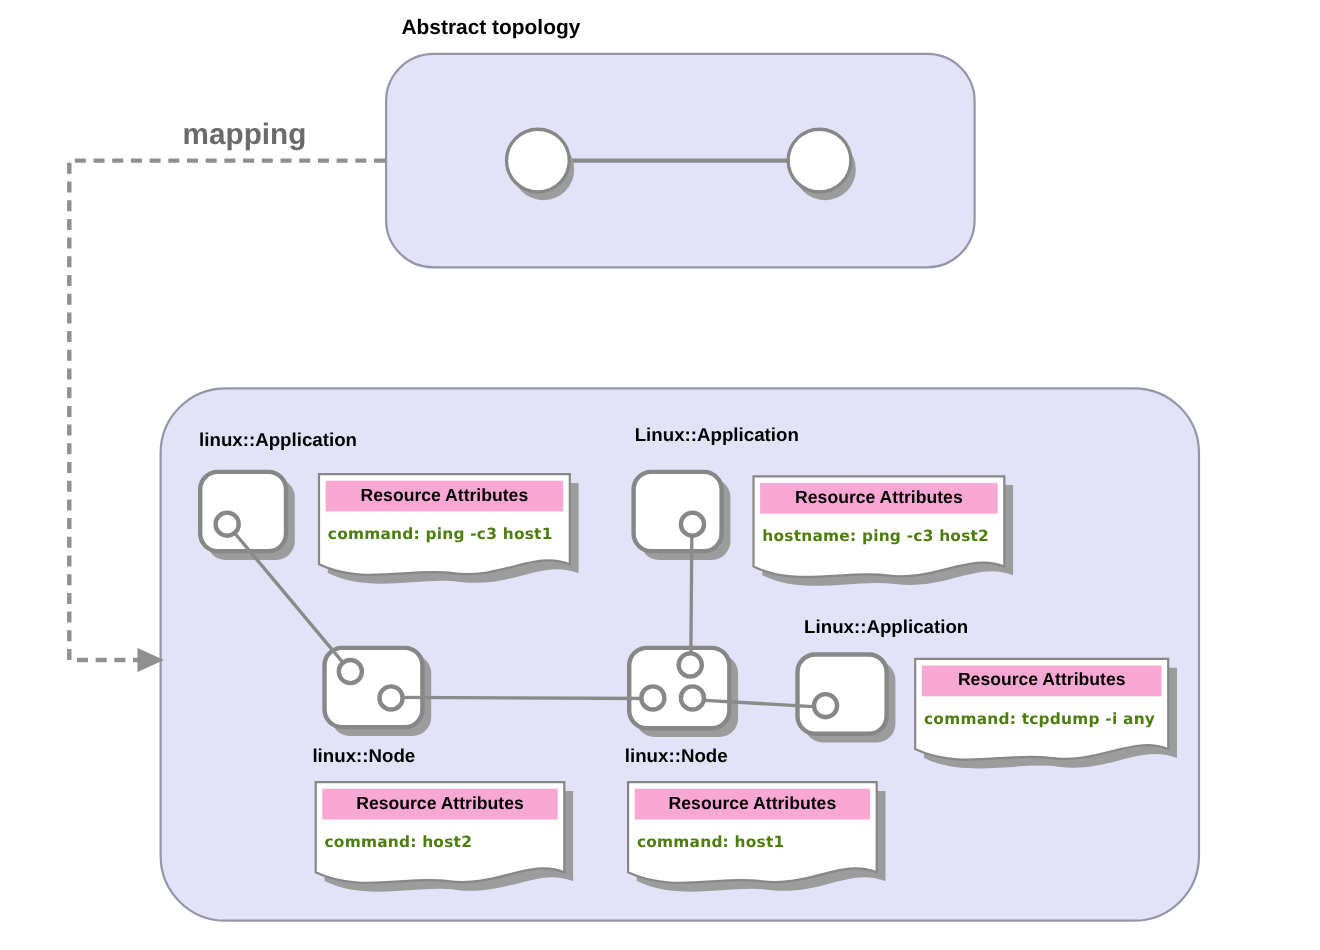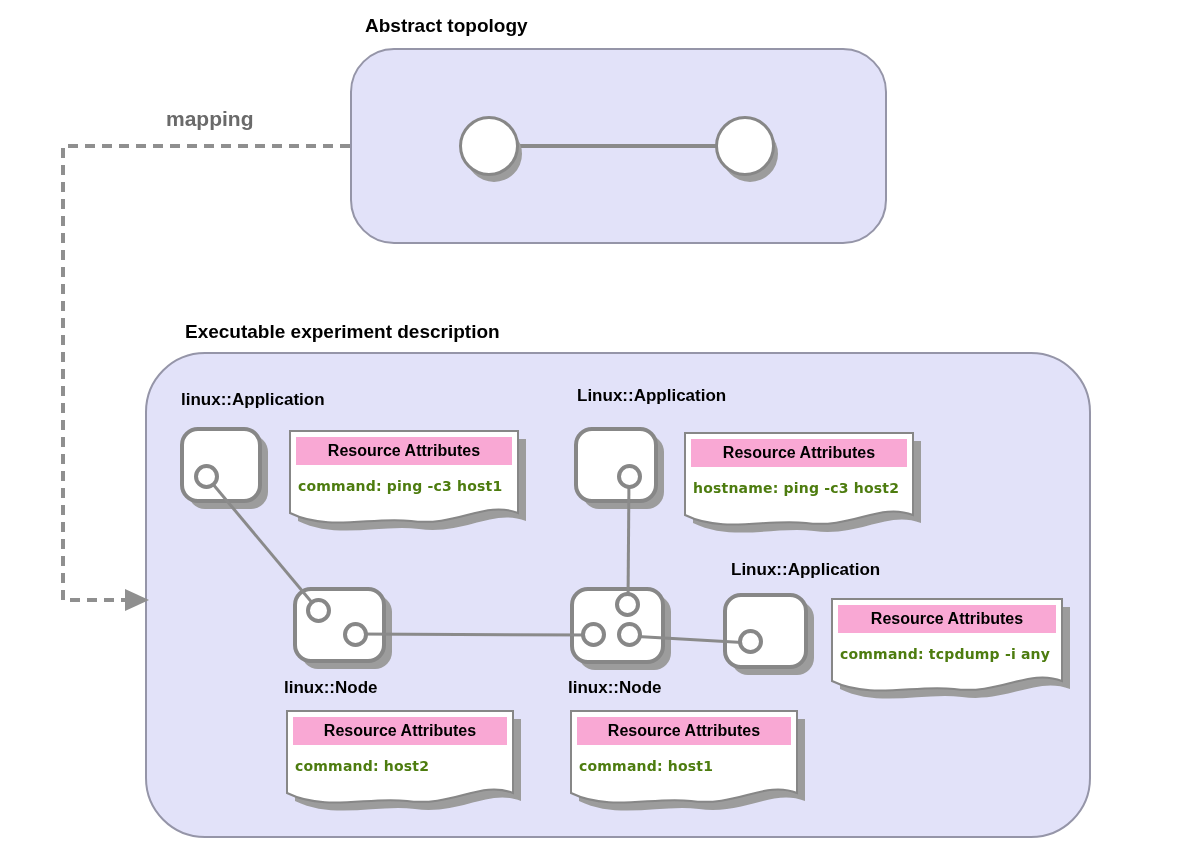--- a/index.html
+++ b/index.html
@@ -7,21 +7,21 @@
     position:relative;width:1200px;height:864px;background:#ffffff;overflow:hidden;
     font-family:"Liberation Sans",sans-serif;
   }
   .panel{
     position:absolute;background:#e2e2f9;border:2px solid #9595a8;box-sizing:border-box;
   }
   .section-title{
     position:absolute;font-weight:bold;font-size:19px;color:#000;white-space:nowrap;
   }
   .mapping-label{
-    position:absolute;font-weight:bold;font-size:21px;color:#6a6a6a;white-space:nowrap;
+    position:absolute;font-weight:bold;font-size:27px;color:#6a6a6a;white-space:nowrap;
   }
   .node-label{
     position:absolute;font-weight:bold;font-size:17px;color:#000;white-space:nowrap;
   }
   .box{
     position:absolute;background:#ffffff;border:4px solid #878787;border-radius:18px;
     box-sizing:border-box;box-shadow:7px 7px 0 -1px #9c9c9c;
   }
   .tcircle{
     position:absolute;width:60px;height:60px;border-radius:50%;background:#ffffff;
@@ -125,21 +125,20 @@
     <svg width="236" height="112" viewBox="0 0 236 112">
       <path d="M1,1 H227 V83 C195,70 167,97 121,91 C84,86 40,102 1,83 Z" transform="translate(8,8)" fill="#9c9c9c"></path>
       <path d="M1,1 H227 V83 C195,70 167,97 121,91 C84,86 40,102 1,83 Z" fill="#ffffff" stroke="#878787" stroke-width="2"></path>
     </svg>
     <div class="note-head">Resource Attributes</div>
     <div class="note-body">command: host1</div>
   </div>
 
   <div class="section-title" style="left:365px;top:15px;">Abstract topology</div>
   <div class="mapping-label" style="left:166px;top:107px;">mapping</div>
-  <div class="section-title" style="left:185px;top:321px;">Executable experiment description</div>
 
   <div class="node-label" style="left:181px;top:390px;">linux::Application</div>
   <div class="node-label" style="left:577px;top:386px;">Linux::Application</div>
   <div class="node-label" style="left:731px;top:560px;">Linux::Application</div>
   <div class="node-label" style="left:284px;top:678px;">linux::Node</div>
   <div class="node-label" style="left:568px;top:678px;">linux::Node</div>
 
 </div>
 
 </body></html>

